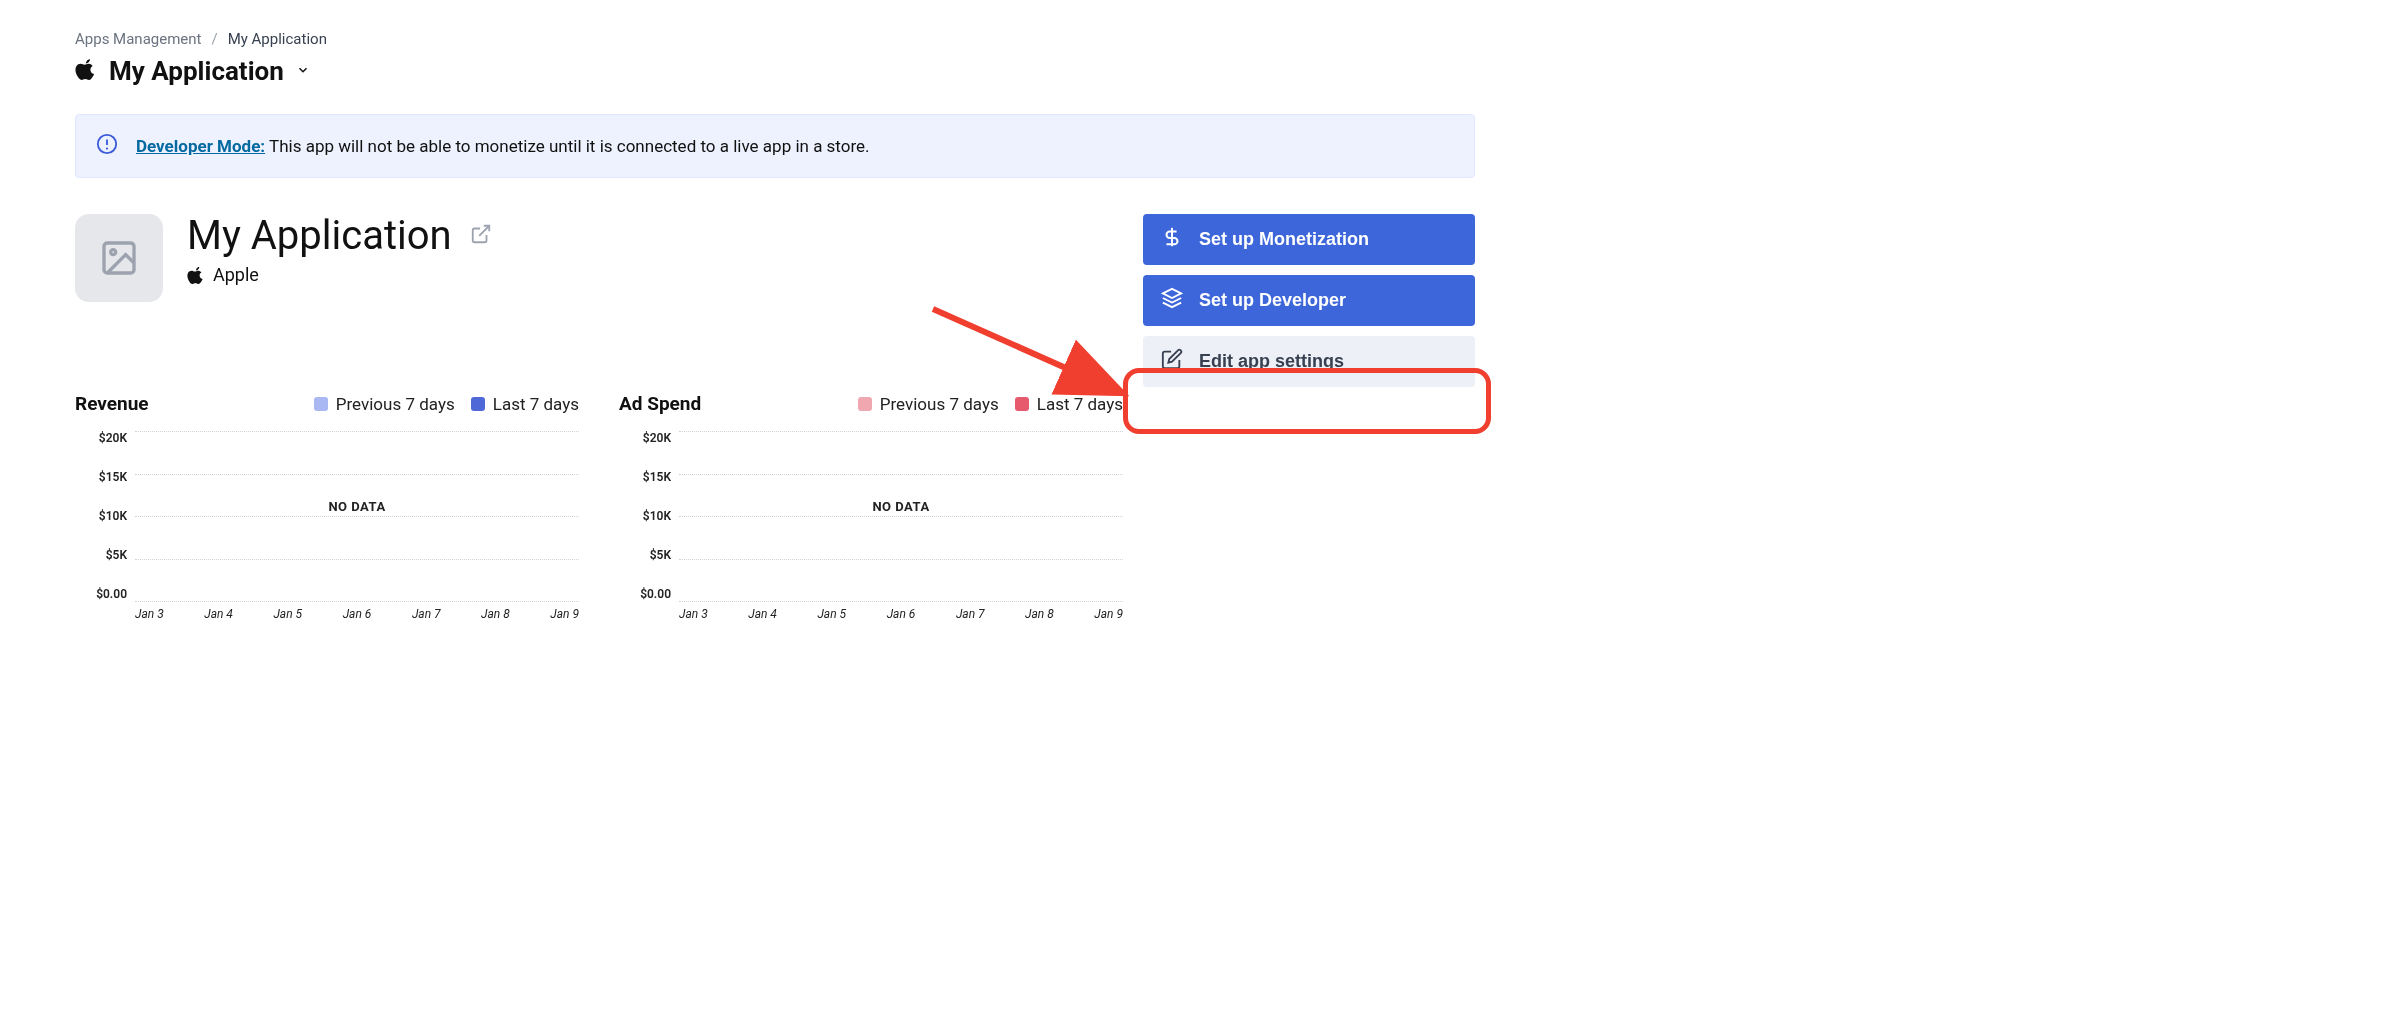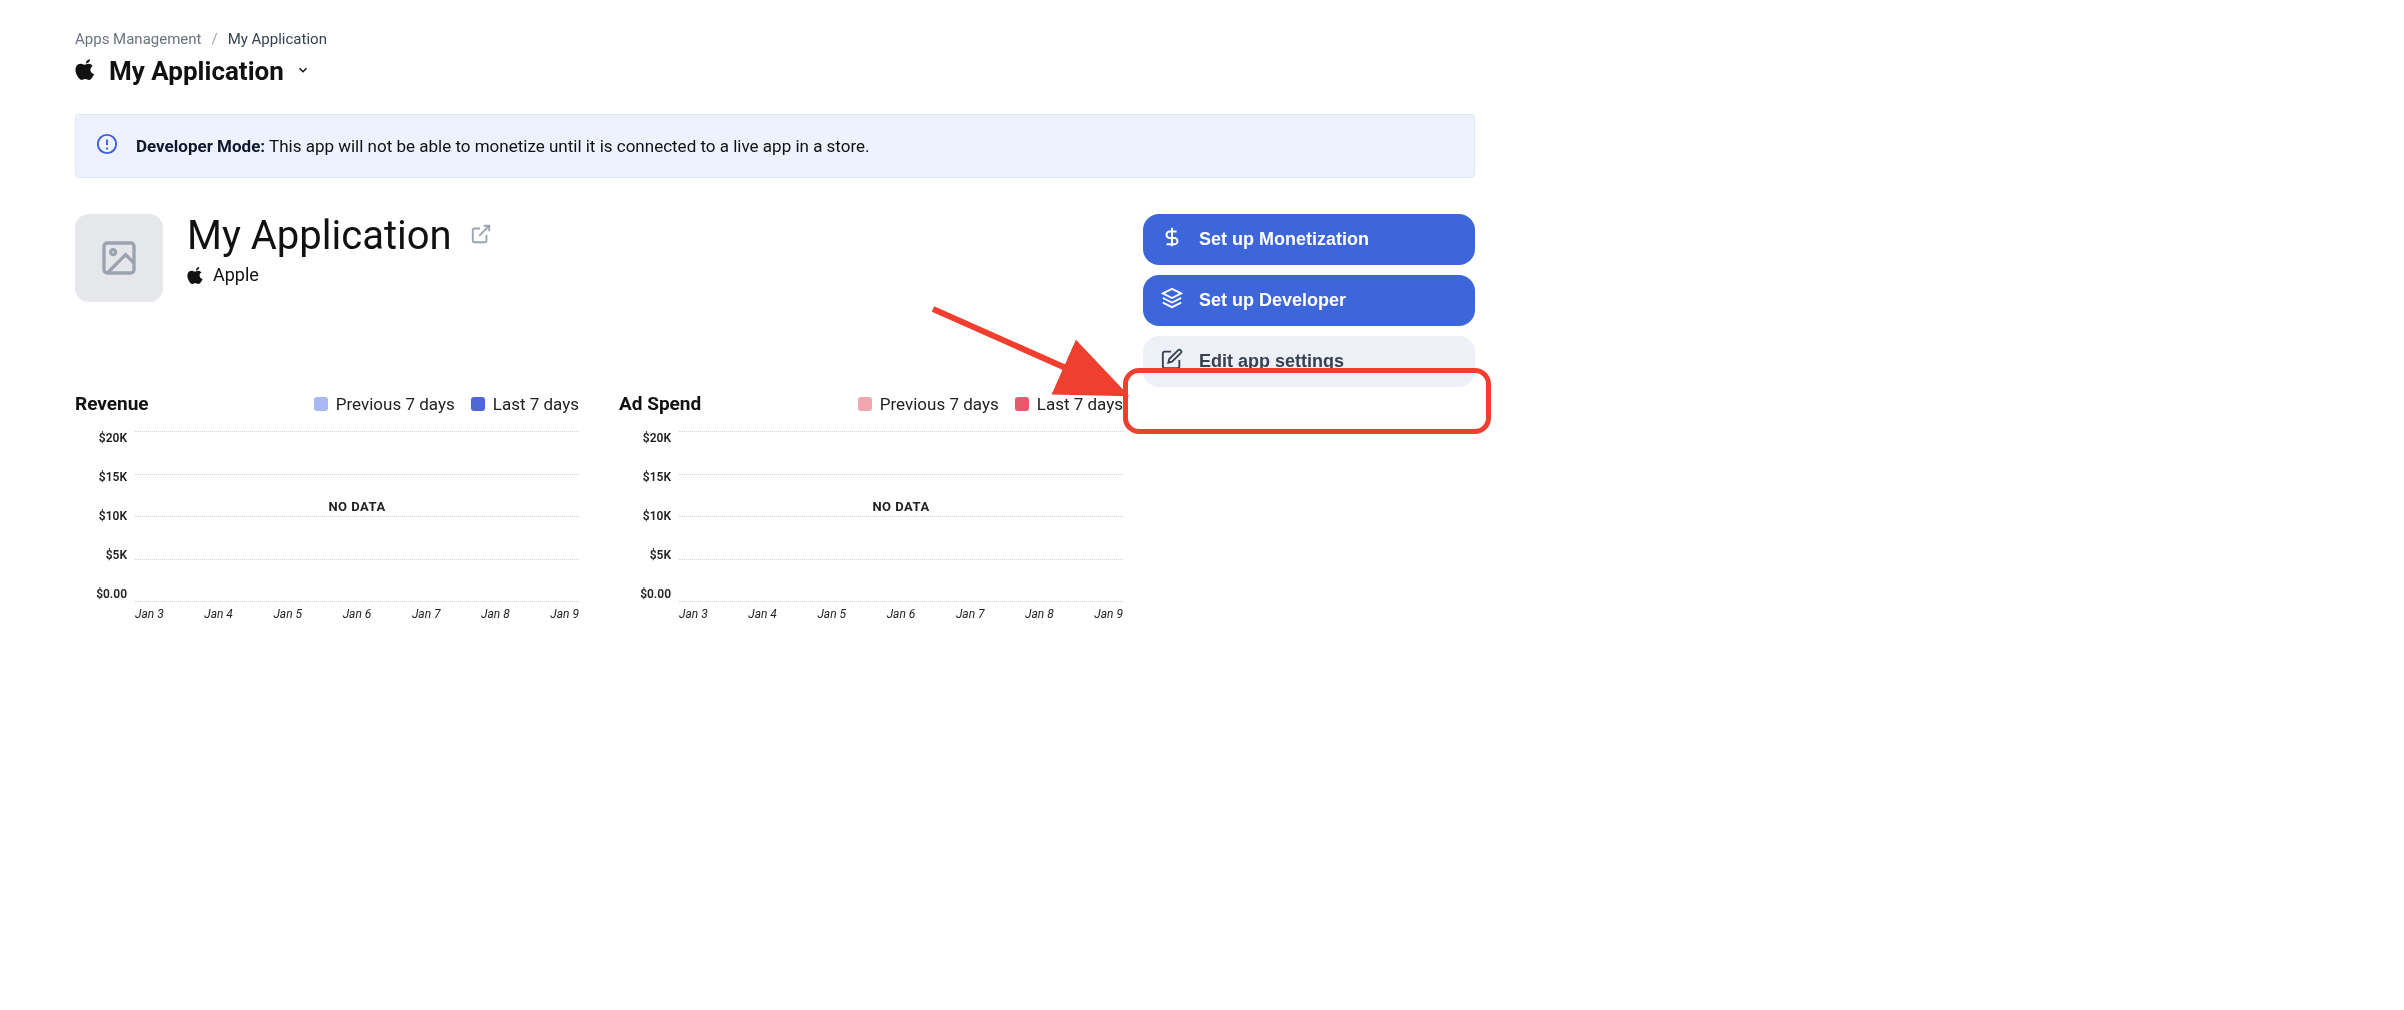--- a/index.html
+++ b/index.html
@@ -45,21 +45,21 @@
     padding: 18px 20px;
     display: flex;
     align-items: center;
     gap: 18px;
   }
   .alert .info-ic {
     width: 22px; height: 22px; flex-shrink: 0;
     color: #3b5bdb;
   }
   .alert .text { font-size: 17px; color: #111; }
-  .alert .text b { color: #0f172a; font-weight: 700; }
+  .alert .text b { color: #0369a1; font-weight: 700; text-decoration: underline; }
   
   .main {
     display: flex;
     align-items: flex-start;
     margin-top: 36px;
     gap: 20px;
   }
   .left { flex: 1 1 auto; min-width: 0; }
   .app-header {
     display: flex;
@@ -90,21 +90,21 @@
     flex-direction: column;
     gap: 10px;
     flex-shrink: 0;
     position: relative;
   }
   .btn {
     display: flex;
     align-items: center;
     gap: 16px;
     padding: 12px 18px;
-    border-radius: 16px;
+    border-radius: 4px;
     font-size: 18px;
     font-weight: 700;
     cursor: pointer;
     border: none;
     width: 100%;
     text-align: left;
   }
   .btn-primary {
     background: #3e66db;
     color: #fff;

